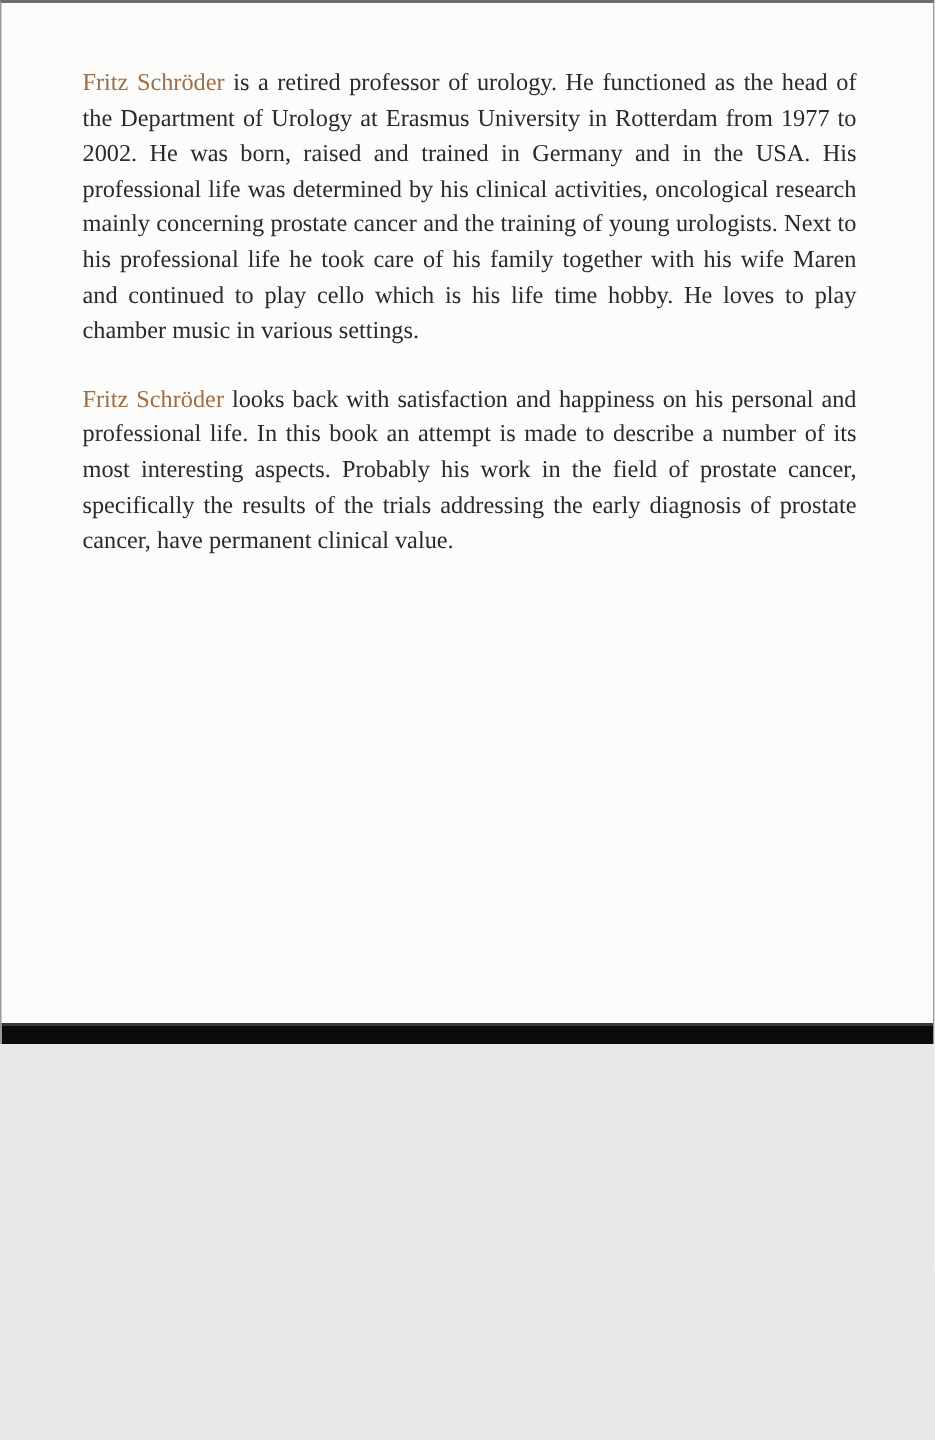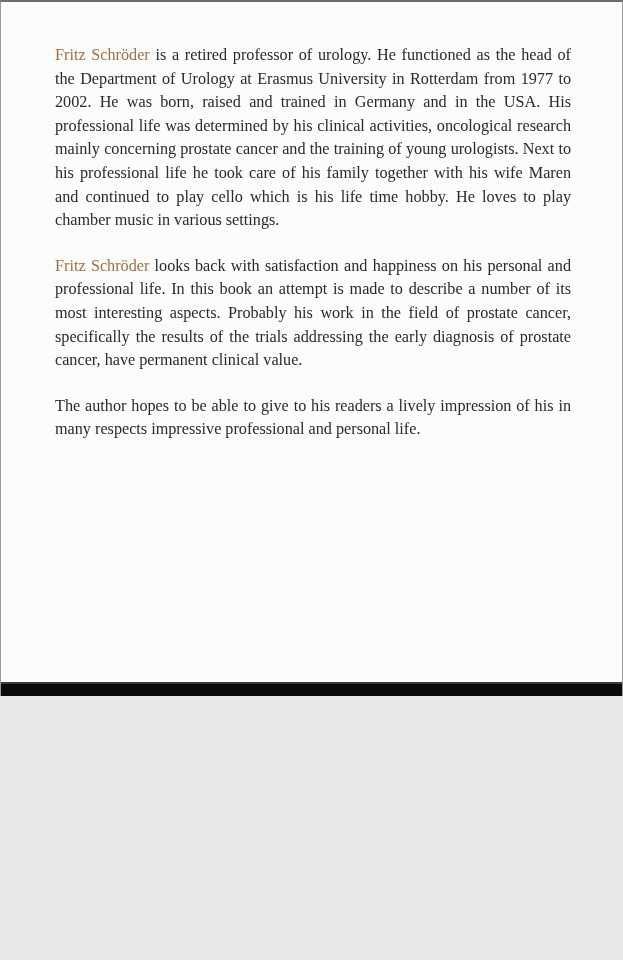--- a/index.html
+++ b/index.html
@@ -98,21 +98,20 @@
 </head>
 <body>
 
 <div class="page">
 
   <div class="content">
     <p><span class="lead">Fritz Schröder</span><span> is a retired professor of urology. He functioned as the head of the Department of Urology at Erasmus University in Rotterdam from 1977 to 2002. He was born, raised and trained in Germany and in the USA. His professional life was determined by his clinical activities, oncological research mainly concerning prostate cancer and the training of young urologists. Next to his professional life he took care of his family together with his wife Maren and continued to play cello which is his life time hobby. He loves to play chamber music in various settings.</span></p>
 
     <p class="gap-lg"><span class="lead">Fritz Schröder</span><span> looks back with satisfaction and happiness on his personal and professional life. In this book an attempt is made to describe a number of its most interesting aspects. Probably his work in the field of prostate cancer, specifically the results of the trials addressing the early diagnosis of prostate cancer, have permanent clinical value.</span></p>
 
-    <p><span class="lead"></span><span>The author hopes to be able to give to his readers a lively impression of his in many respects impressive professional and personal life.</span></p>
   </div>
 
   <div class="barcode-block">
     <div class="bars"></div>
     <div class="digits">9 789463 382946</div>
   </div>
 
   <div class="publisher">
     <div class="pub-name">Aspekt Publishers</div>
   </div>

